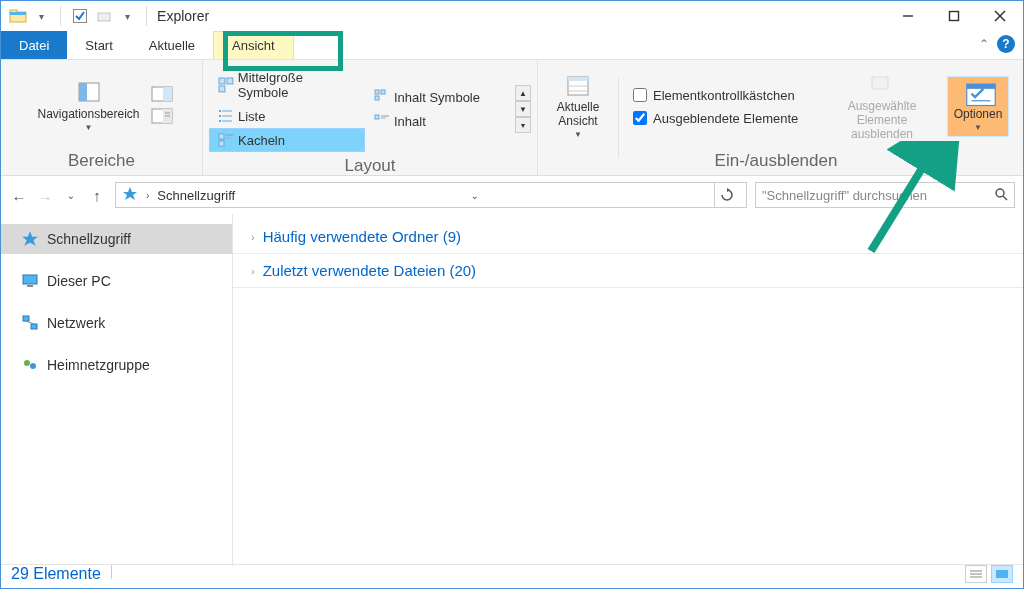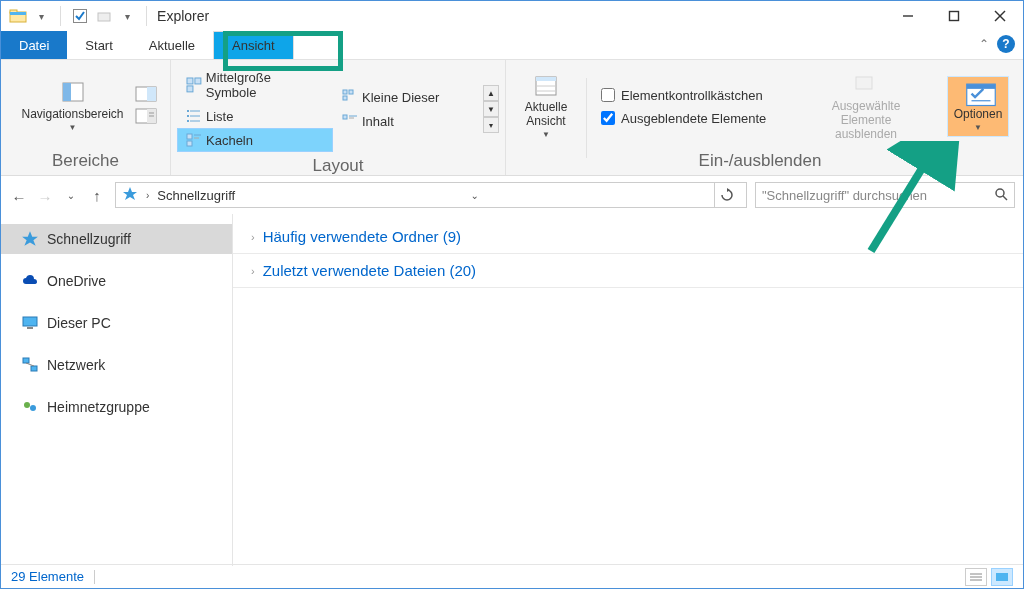--- a/index.html
+++ b/index.html
@@ -10,21 +10,21 @@
   .qat-icon { width: 18px; height: 18px; display: flex; align-items: center; justify-content: center; }
   .qat-sep { width: 1px; height: 20px; background: #ddd; margin: 0 4px; }
   .qat-drop { font-size: 10px; color: #666; margin: 0 6px; }
   .title-text { margin-left: 6px; font-size: 14px; }
   .win-controls { position: absolute; right: 0; top: 0; display: flex; }
   .win-btn { width: 46px; height: 30px; display: flex; align-items: center; justify-content: center; cursor: pointer; }
 
   .tabbar { height: 28px; display: flex; align-items: stretch; background: #fff; position: relative; }
   .tab { padding: 0 18px; display: flex; align-items: center; font-size: 13px; cursor: pointer; }
   .tab.file { background: #1979ca; color: #fff; }
-  .tab.active { background: #0ea5e9; border: 1px solid #ddd; border-bottom: none; }
+  .tab.active { background: #fef9c3; border: 1px solid #ddd; border-bottom: none; }
   .tab-right { position: absolute; right: 8px; top: 4px; display: flex; align-items: center; gap: 8px; }
   .help-icon { width: 18px; height: 18px; border-radius: 50%; background: #1979ca; color: #fff; display: flex; align-items: center; justify-content: center; font-size: 12px; font-weight: bold; }
 
   .highlight-box { position: absolute; left: 222px; top: 30px; width: 120px; height: 40px; border: 5px solid #14a085; pointer-events: none; z-index: 50; }
 
   .ribbon { height: 117px; background: #f5f5f5; border-top: 1px solid #e2e2e2; border-bottom: 1px solid #ddd; display: flex; }
   .ribbon-group { border-right: 1px solid #e2e2e2; display: flex; flex-direction: column; padding-top: 6px; }
   .group-label { text-align: center; font-size: 17px; color: #666; padding: 4px 0; }
   .group-body { flex: 1; display: flex; align-items: center; justify-content: center; gap: 4px; padding: 0 10px; }
 
@@ -62,21 +62,21 @@
   .sidebar { width: 232px; border-right: 1px solid #e5e5e5; padding-top: 10px; }
   .side-item { display: flex; align-items: center; gap: 8px; padding: 6px 20px; cursor: pointer; font-size: 14px; margin-bottom: 12px; }
   .side-item.active { background: #d9d9d9; }
   .side-item .s-icon { width: 18px; height: 18px; display: inline-block; }
 
   .main { flex: 1; padding: 6px 0; }
   .group-row { display: flex; align-items: center; gap: 8px; padding: 8px 18px; border-bottom: 1px solid #eaeaea; cursor: pointer; }
   .group-row .chev { color: #999; font-size: 11px; }
   .group-row .gtitle { color: #0066cc; font-size: 15px; }
 
-  .statusbar { position: absolute; bottom: 0; left: 0; right: 0; height: 24px; border-top: 1px solid #e5e5e5; display: flex; align-items: center; padding: 0 10px; font-size: 13px; color: #0066cc; }
+  .statusbar { position: absolute; bottom: 0; left: 0; right: 0; height: 24px; border-top: 1px solid #e5e5e5; display: flex; padding: 0 10px; font-size: 16px; color: #0066cc; }
   .view-icons { margin-left: auto; display: flex; gap: 4px; }
   .view-icons div { width: 22px; height: 18px; border: 1px solid #ccc; cursor: pointer; display: flex; align-items: center; justify-content: center; }
 
   .arrow-annot { position: absolute; pointer-events: none; z-index: 60; }
 </style>
 </head>
 <body>
 
 <div class="titlebar">
   <div class="qat">
@@ -132,21 +132,21 @@
   <div class="tab-right">
     <span style="color:#777;font-size:12px;cursor:pointer">⌃</span>
     <span class="help-icon">?</span>
   </div>
 </div>
 
 <div class="highlight-box"></div>
 
 <div class="ribbon">
 
-  <div class="ribbon-group" style="width:170px">
+  <div class="ribbon-group" style="width:202px">
     <div class="group-body">
       <div class="big-btn">
         <span class="icon-box">
           <svg viewBox="0 0 32 24" width="32" height="24">
               <rect x="6" y="2" width="20" height="18" fill="#fff" stroke="#999"></rect>
               <rect x="6" y="2" width="8" height="18" fill="#7fb8e8"></rect>
             </svg>
         </span>
         <span class="label">Navigationsbereich</span>
         <span class="drop">▼</span>
@@ -199,21 +199,21 @@
             <span>Kacheln</span>
           </div>
       </div>
       <div class="list-col">
         <div class="list-item">
             <span class="small-icon"><svg viewBox="0 0 16 16">
                 <rect x="1" y="1" width="4" height="4" fill="#c8e0f5" stroke="#6aa8d6"></rect>
                 <rect x="7" y="1" width="4" height="4" fill="#c8e0f5" stroke="#6aa8d6"></rect>
                 <rect x="1" y="7" width="4" height="4" fill="#c8e0f5" stroke="#6aa8d6"></rect>
               </svg></span>
-            <span>Kleine Dieser</span>
+            <span>Inhalt Symbole</span>
           </div>
         <div class="list-item">
             <span class="small-icon"><svg viewBox="0 0 16 16">
                 <rect x="1" y="2" width="4" height="4" fill="#c8e0f5" stroke="#6aa8d6"></rect>
                 <line x1="7" y1="3" x2="15" y2="3" stroke="#6aa8d6"></line>
                 <line x1="7" y1="5" x2="12" y2="5" stroke="#aaa"></line>
               </svg></span>
             <span>Inhalt</span>
           </div>
       </div>
@@ -317,26 +317,20 @@
 <div class="content">
   <div class="sidebar">
     <div class="side-item active">
       <span class="s-icon"><svg width="18" height="18" viewBox="0 0 16 16">
             <polygon points="8,1 10,6 15,6 11,9 13,14 8,11 3,14 5,9 1,6 6,6" fill="#3a9bdc"></polygon>
           </svg></span>
       <span>Schnellzugriff</span>
     </div>
     <div class="side-item">
       <span class="s-icon"><svg width="18" height="18" viewBox="0 0 18 18">
-            <path d="M5 12 Q2 12 2 9 Q2 6 5 6 Q6 3 9 3 Q13 3 13 7 Q16 7 16 10 Q16 12 13 12 Z" fill="#0a4db3"></path>
-          </svg></span>
-      <span>OneDrive</span>
-    </div>
-    <div class="side-item">
-      <span class="s-icon"><svg width="18" height="18" viewBox="0 0 18 18">
             <rect x="2" y="3" width="14" height="9" fill="#4fb4f0" stroke="#2a7ab5"></rect>
             <rect x="6" y="13" width="6" height="2" fill="#888"></rect>
           </svg></span>
       <span>Dieser PC</span>
     </div>
     <div class="side-item">
       <span class="s-icon"><svg width="18" height="18" viewBox="0 0 18 18">
             <rect x="2" y="2" width="6" height="5" fill="#4fb4f0" stroke="#2a7ab5"></rect>
             <rect x="10" y="10" width="6" height="5" fill="#4fb4f0" stroke="#2a7ab5"></rect>
             <line x1="5" y1="7" x2="13" y2="10" stroke="#888"></line>

